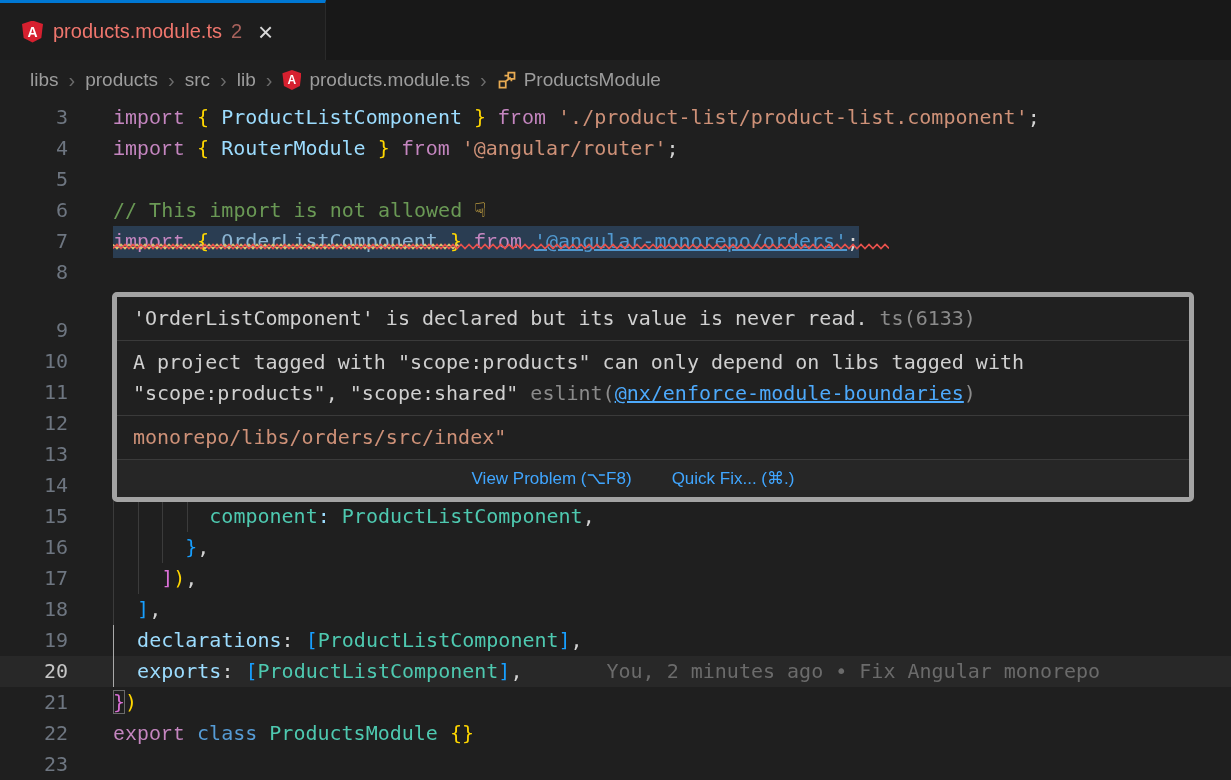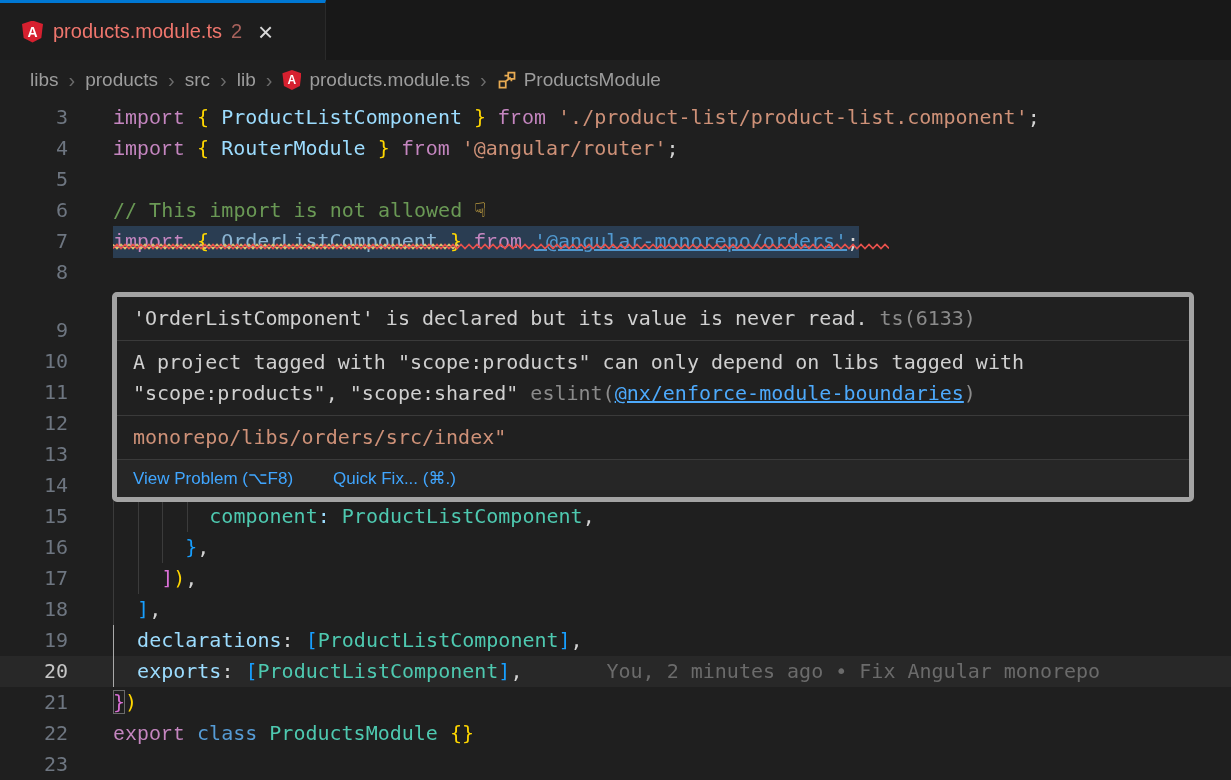--- a/index.html
+++ b/index.html
@@ -60,21 +60,21 @@
   .hl { background:#2a3d52; display:inline-block; }
   .sq { position:absolute; left:0; bottom:-2px; pointer-events:none; }
   .blame { color:#6b6b6b; }
 
   
   .hover { position:absolute; left:112px; top:159px; width:1082px; background:#202020;
            border:5px solid #a3a3a3; border-radius:5px; z-index:5; overflow:hidden;margin-top:33px; }
   .hover-section { padding:6px 16px; border-bottom:1px solid #3a3a3a;
                    font-size:20px; line-height:31px; white-space:pre-wrap; }
   .hover-actions { background:#262626; padding:4px 16px; display:flex; align-items:center;
-                   font-family:"Liberation Sans", sans-serif; font-size:17px; height:37px; }
+                   font-family:"Liberation Sans", sans-serif; font-size:17px; height:37px;justify-content:center; }
   .hover-action { color:#40a6ff; margin-right:40px; cursor:pointer; }
   .msg  { color:#d0d0d0; }
   .dim  { color:#8b8b8b; }
   .link { color:#4daafc; text-decoration:underline; cursor:pointer; }
 </style>
 </head>
 <body>
 
 <div class="tab-strip">
   <div class="tab">

